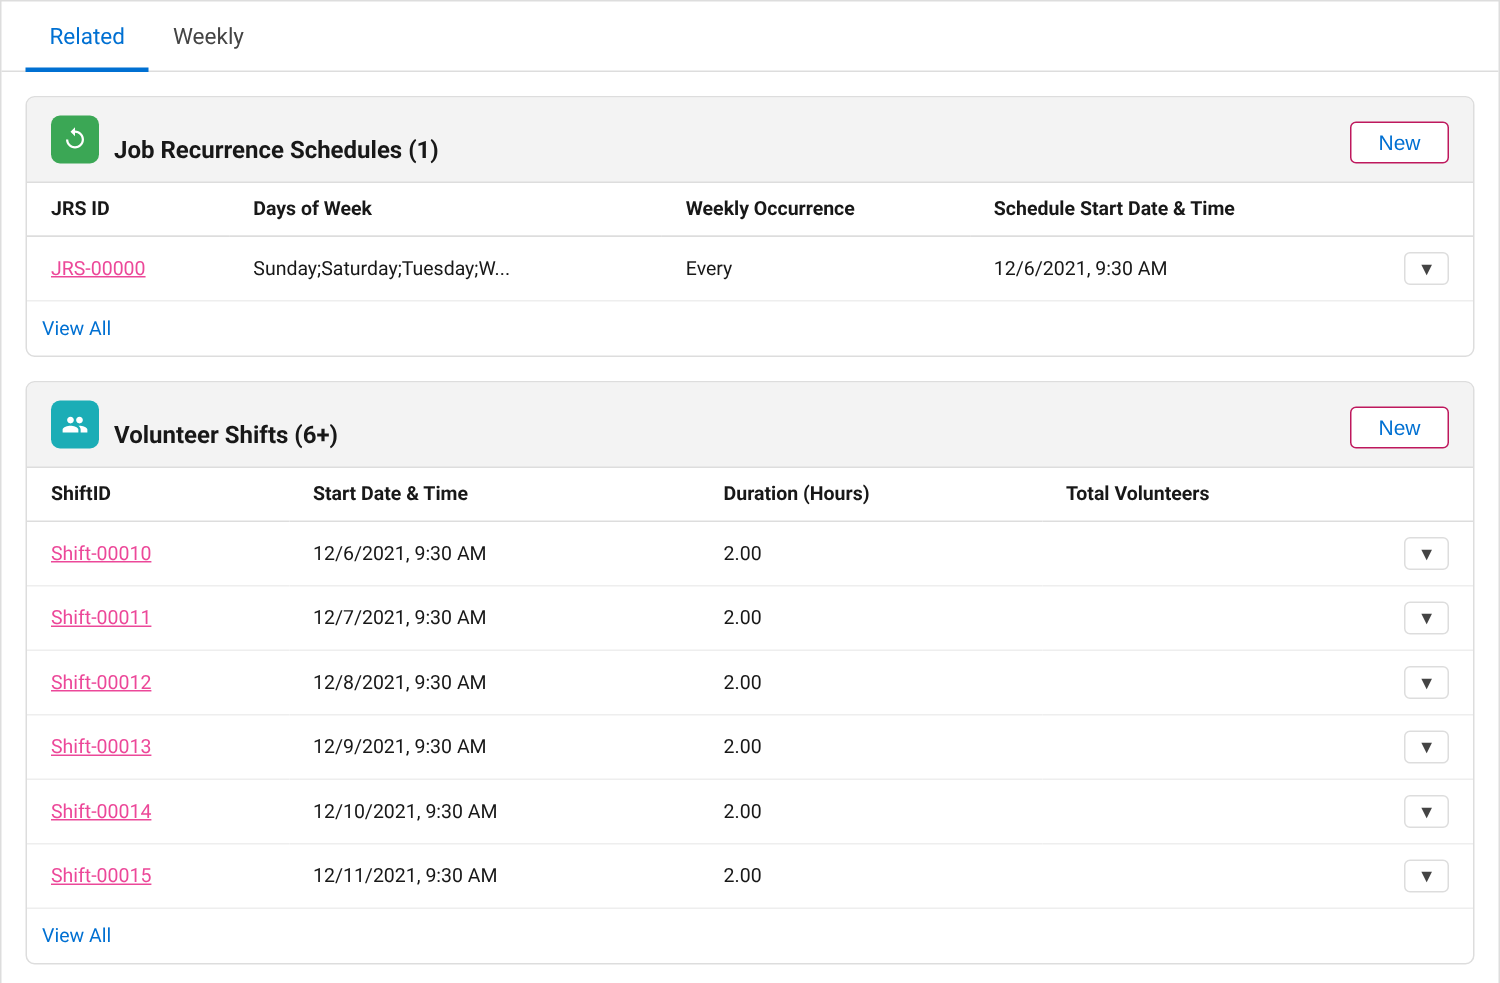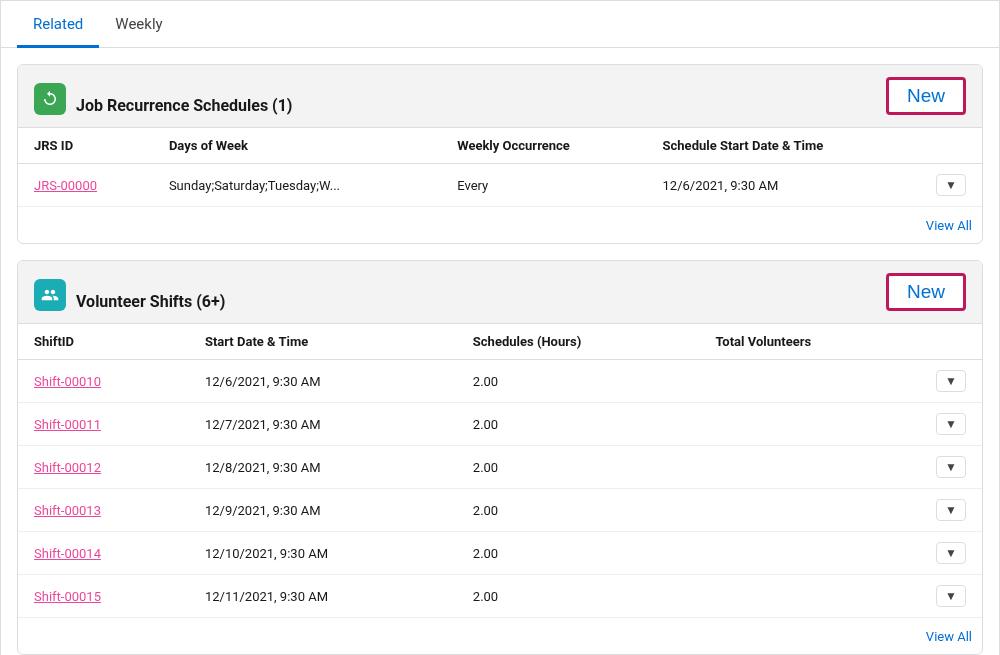--- a/index.html
+++ b/index.html
@@ -73,25 +73,25 @@
       width: 18px;
       height: 18px;
       fill: #fff;
     }
     .section-title {
       font-size: 16px;
       font-weight: 700;
       flex: 1;
     }
     .btn-new {
-      border: 3px solid #be185d;
+      border: 1px solid #be185d;
       background: #fff;
       border-radius: 4px;
       padding: 5px 18px;
-      font-size: 19px;
+      font-size: 14px;
       cursor: pointer;
       color: #0070d2;
       font-weight: 500;
     }
 
     
     .data-table {
       width: 100%;
       border-collapse: collapse;
     }
@@ -127,21 +127,21 @@
       font-size: 12px;
       color: #444;
     }
     .dropdown-cell {
       text-align: right;
       width: 50px;
     }
 
     
     .view-all-row {
-      text-align: right;
+      text-align: left;
       padding: 10px;
       border-top: 1px solid #eee;
     }
     .view-all-link {
       color: #0070d2;
       cursor: pointer;
       font-size: 13px;
     }
   </style>
 </head>
@@ -204,21 +204,21 @@
       </div>
       <span class="section-title">Volunteer Shifts (6+)</span>
       <button class="btn-new">New</button>
     </div>
 
     <table class="data-table">
       <thead>
         <tr>
           <th>ShiftID</th>
           <th>Start Date &amp; Time</th>
-          <th>Schedules (Hours)</th>
+          <th>Duration (Hours)</th>
           <th>Total Volunteers</th>
           <th style="width:50px"></th>
         </tr>
       </thead>
       <tbody id="vs-tbody">
       <tr>
       <td>
         <span class="link">Shift-00010</span>
       </td>
       <td>12/6/2021, 9:30 AM</td>

